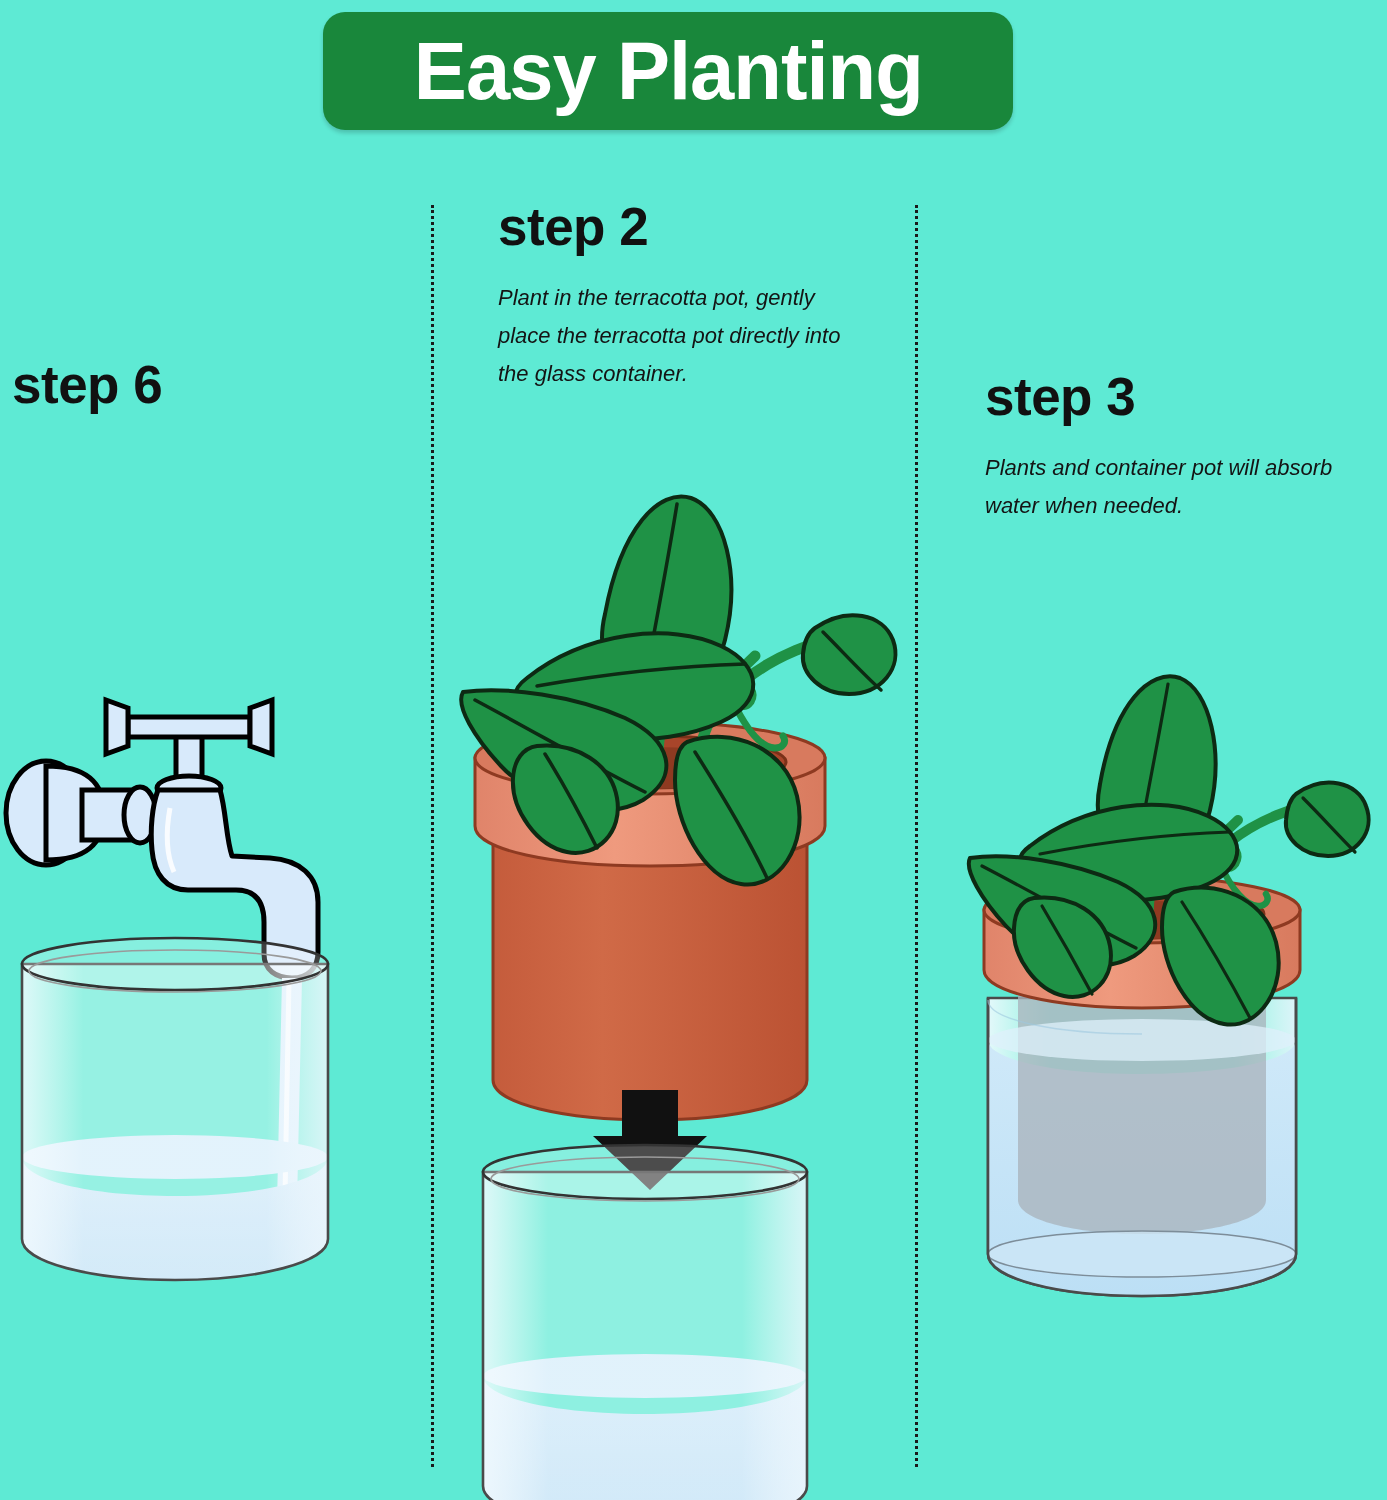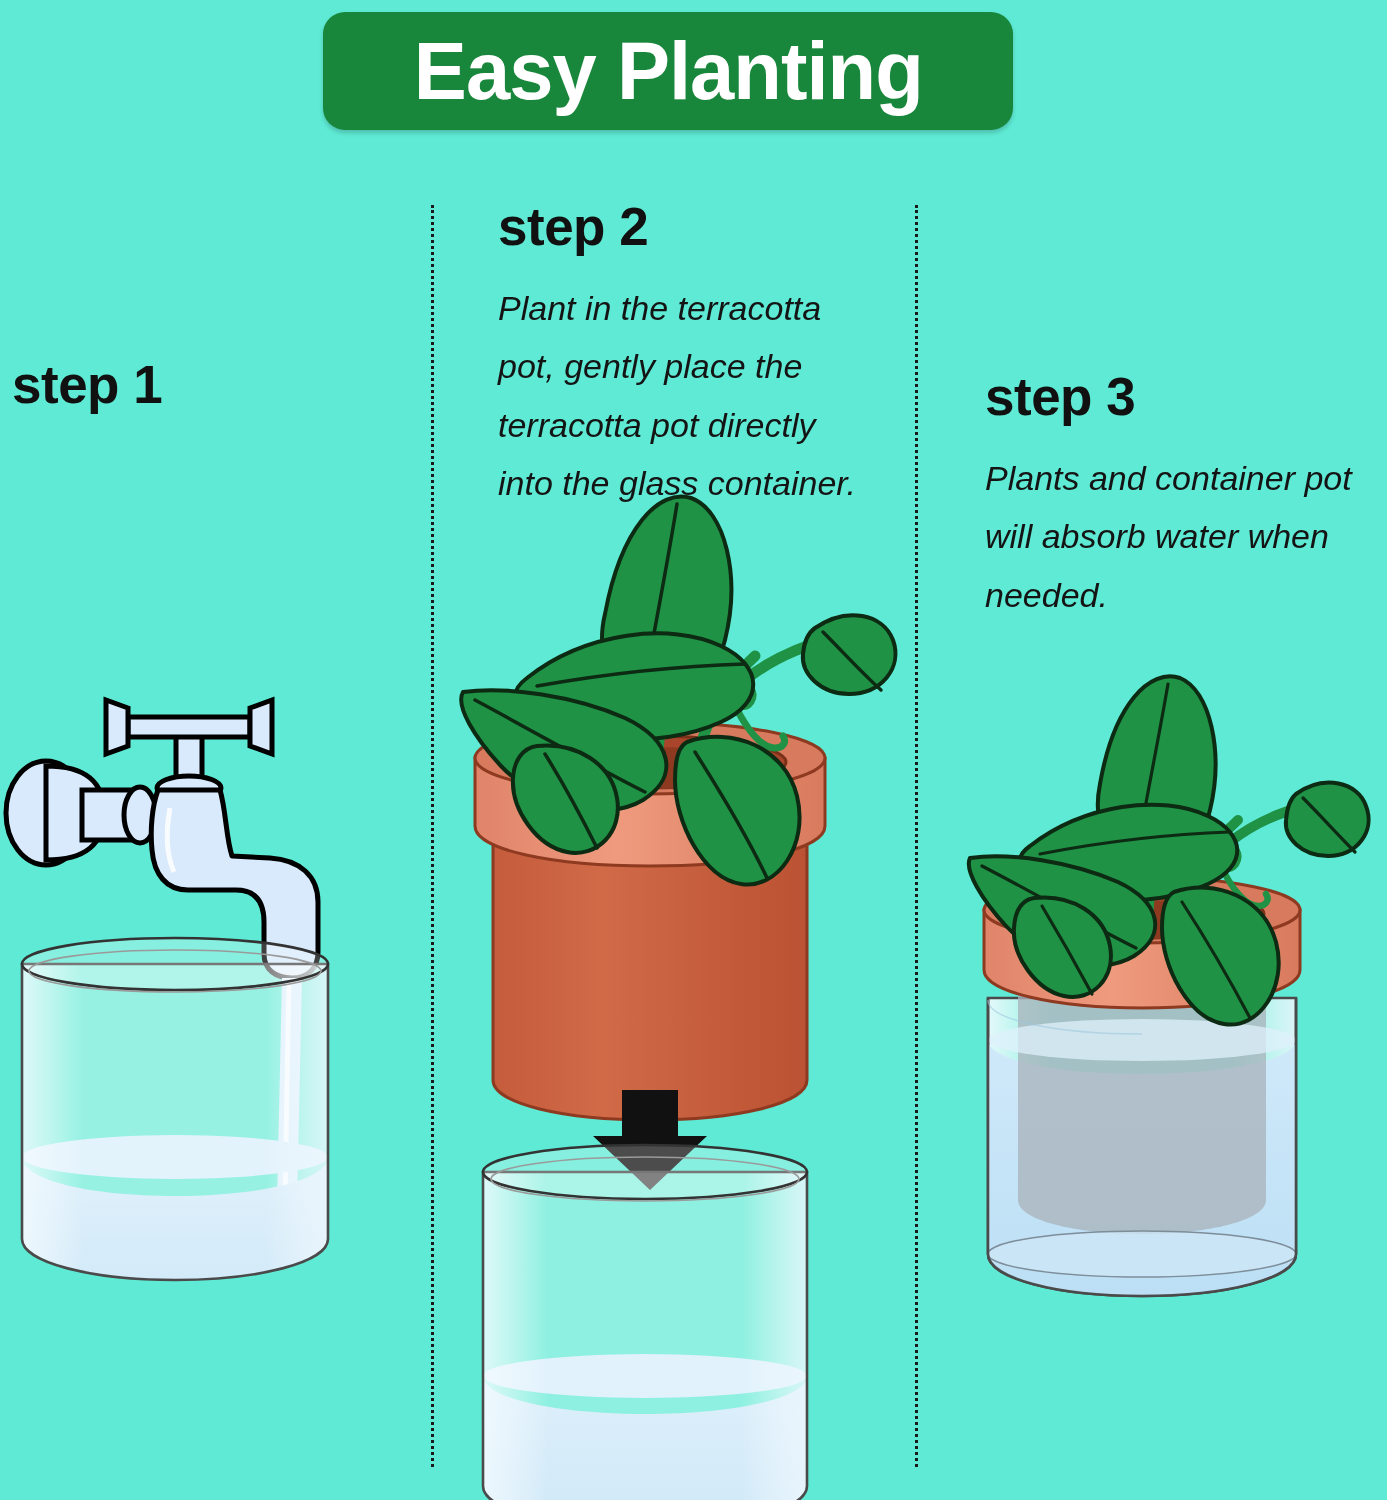--- a/index.html
+++ b/index.html
@@ -58,21 +58,21 @@
     font-size: 53px;
     color: #111111;
     letter-spacing: -0.5px;
     line-height: 1;
     margin: 0 0 26px 0;
     white-space: nowrap;
   }
   .step-body {
     font-family: "Liberation Sans", sans-serif;
     font-style: italic;
-    font-size: 34px;
+    font-size: 22px;
     color: #141414;
     line-height: 1.72;
     margin: 0;
   }
 
   #col-1 { left: 12px;  top: 358px; width: 360px; }
   #col-2 { left: 498px; top: 168px; width: 370px; margin-top: 32px; }
   #col-3 { left: 985px; top: 370px; width: 370px; }
 
   
@@ -89,21 +89,21 @@
 <div id="page">
 
   <div id="title-banner">
     <div id="title-text">Easy Planting</div>
   </div>
 
   <div class="divider" id="divider-left"></div>
   <div class="divider" id="divider-right"></div>
 
   <div class="step-col" id="col-1">
-    <div class="step-head">step 1</div>
+    <div class="step-head">step 6</div>
   </div>
 
   <div class="step-col" id="col-2">
     <div class="step-head">step 2</div>
     <div class="step-body">Plant in the terracotta pot, gently place the terracotta pot directly into the glass container.</div>
   </div>
 
   <div class="step-col" id="col-3">
     <div class="step-head">step 3</div>
     <div class="step-body">Plants and container pot will absorb water when needed.</div>

